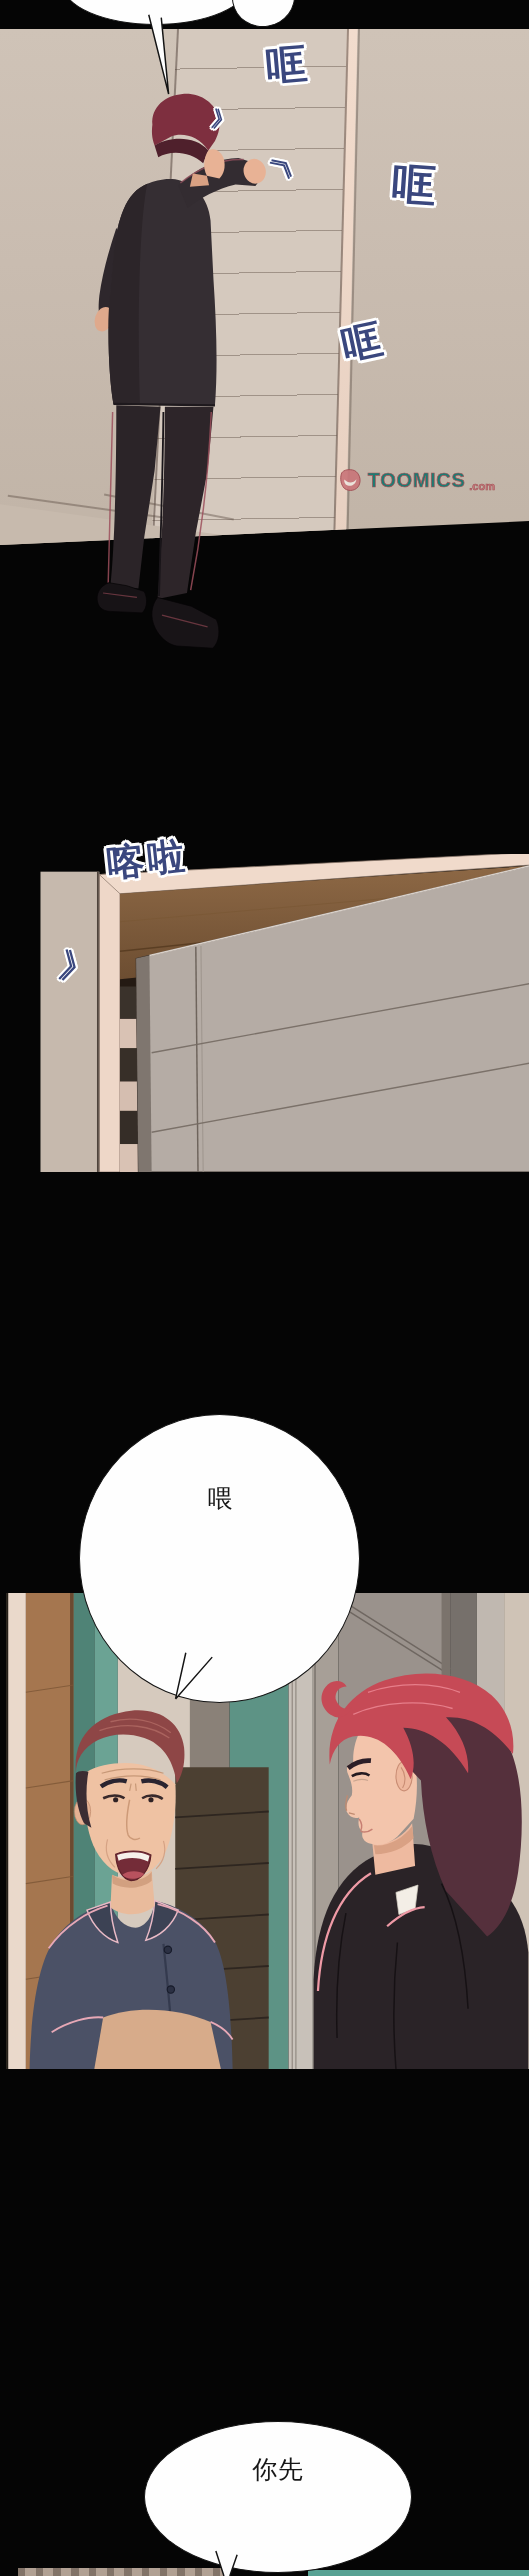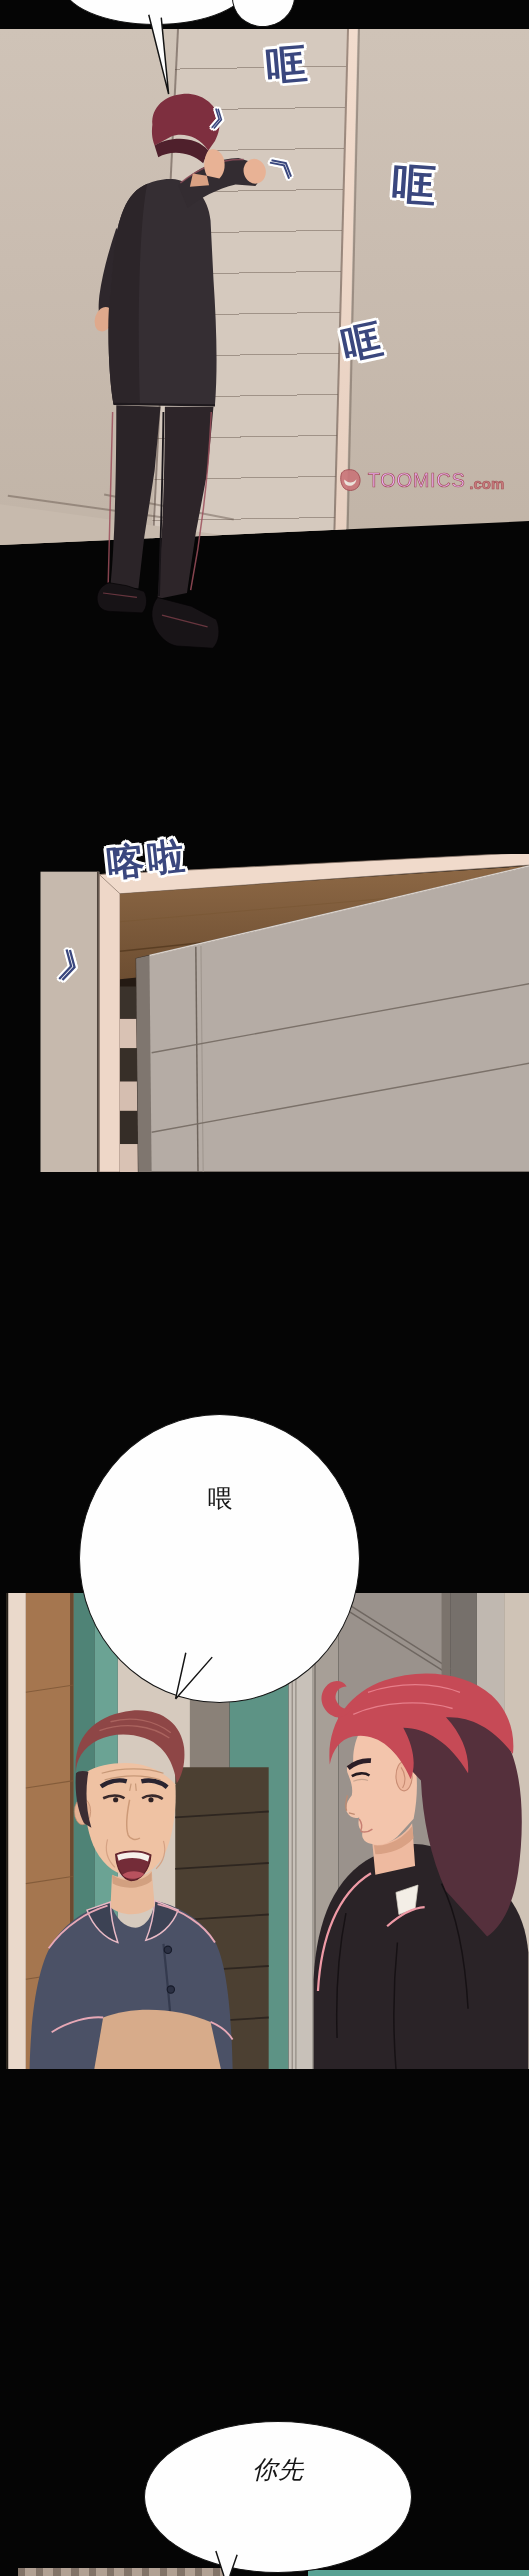--- a/index.html
+++ b/index.html
@@ -42,30 +42,30 @@
   .p1-floor{position:absolute;left:0;top:462px;width:236px;height:57px;background:#c7baad;
            clip-path:polygon(0 13.2px,100% 46px,100% 57px,0 57px);}
   .p1-fline{position:absolute;height:1.5px;background:rgba(85,70,60,.4);}
 
   #man1{position:absolute;left:0;top:29px;z-index:20;}
   #panel2{position:absolute;left:0;top:854px;z-index:10;}
   #panel3{position:absolute;left:0;top:1593px;z-index:10;}
 
   
   #watermark{position:absolute;left:339px;top:468px;z-index:25;display:flex;align-items:center;gap:3.7px;opacity:.92;}
-  .wm-brand{font-size:20px;font-weight:400;color:#f0abfc;-webkit-text-stroke:0.7px #a04c52;letter-spacing:0.7px;}
-  .wm-domain{font-size:15px;font-weight:800;color:#c9767a;-webkit-text-stroke:0.6px #a04c52;align-self:flex-end;padding-bottom:1.5px;}
+  .wm-brand{font-size:20px;font-weight:700;color:#0f766e;-webkit-text-stroke:0.7px #a04c52;letter-spacing:0.7px;}
+  .wm-domain{font-size:11px;font-weight:800;color:#c9767a;-webkit-text-stroke:0.6px #a04c52;align-self:flex-end;padding-bottom:1.5px;}
 
   
   #bubbleTop{left:62px;top:-57px;width:187px;height:82px;}
   #bubbleTopFrag{left:232px;top:-32px;width:63px;height:59px;transform:rotate(-10deg);}
   #bubbleMid{left:79px;top:1414px;width:281px;height:289px;}
   #textMid{left:77px;top:1481px;width:287px;}
   #bubbleBot{left:144px;top:2421px;width:268px;height:152px;}
-  #textBot{left:144px;top:2452px;width:268px;font-style:italic;}
+  #textBot{left:144px;top:2452px;width:268px;}
 
   
   #stripMottled{position:absolute;left:18.4px;top:2568px;width:205px;height:8px;z-index:10;background:#b1a093;
     background-image:repeating-linear-gradient(90deg,rgba(73,60,52,.45) 0 7.4px,rgba(0,0,0,0) 7.4px 17.7px);}
   #stripTeal{position:absolute;left:308px;top:2570px;width:222px;height:5.9px;z-index:10;background:#58a294;}
 </style>
 </head>
 <body>
 
 <div id="page">

